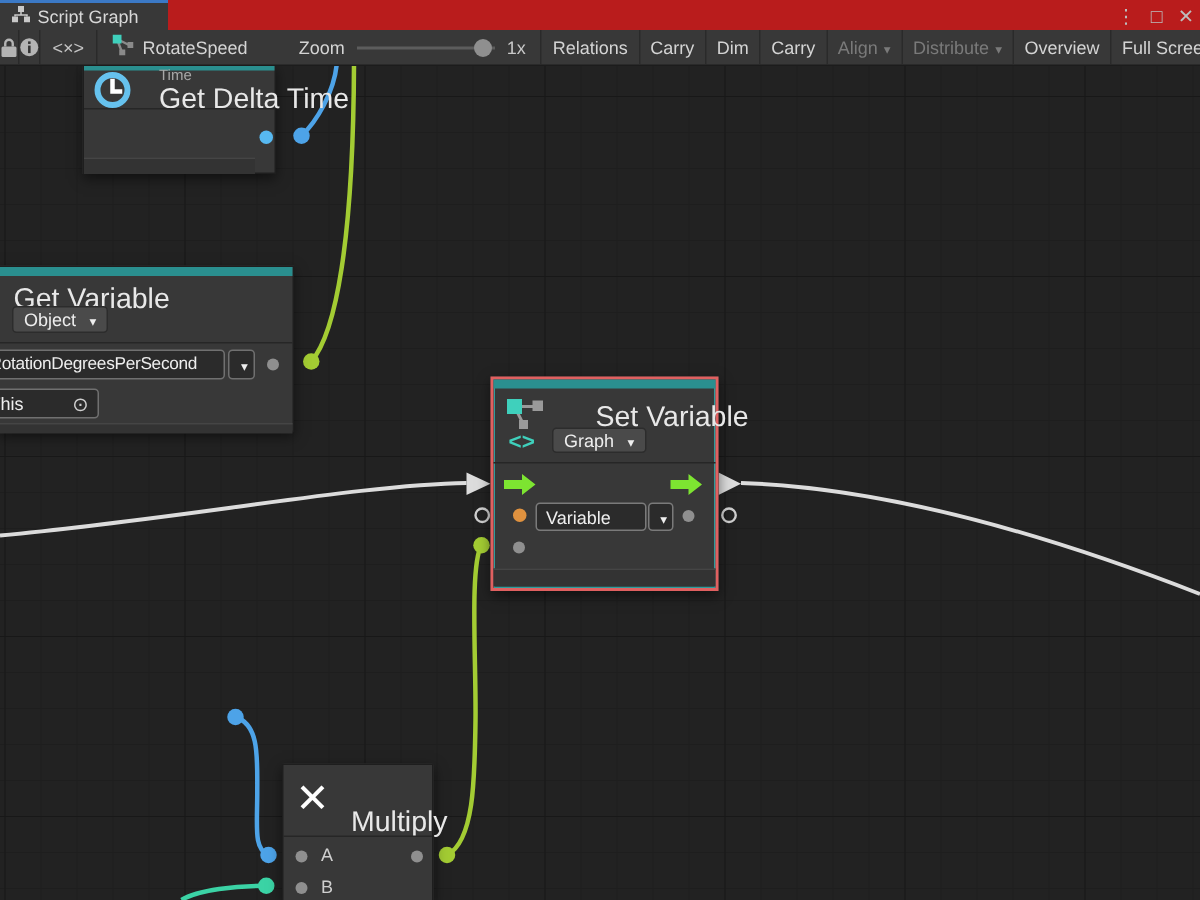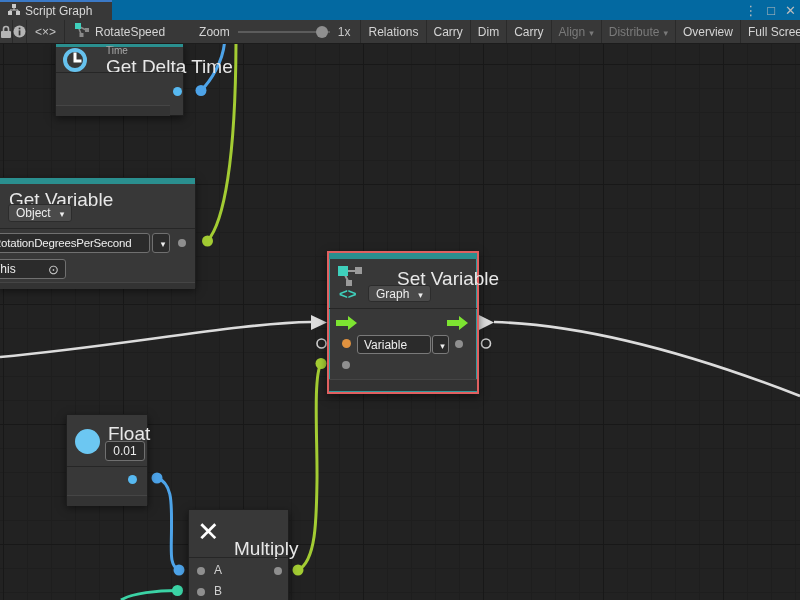--- a/index.html
+++ b/index.html
@@ -12,21 +12,21 @@
       linear-gradient(#181818 1px, transparent 1px),
       linear-gradient(90deg,#181818 1px, transparent 1px),
       linear-gradient(#1e1e1e 1px, transparent 1px),
       linear-gradient(90deg,#1e1e1e 1px, transparent 1px);
     background-size:120px 120px,120px 120px,24px 24px,24px 24px;
     background-position:0 64px,3px 0,0 16px,3px 0;
     z-index:1;}
   #wires{position:absolute;inset:0;z-index:2;pointer-events:none;}
 
   
-  #titlebar{position:absolute;left:0;top:0;width:800px;height:20px;background:#0369a1;z-index:10;text-align:center;}
+  #titlebar{position:absolute;left:0;top:0;width:800px;height:20px;background:#b91c1c;z-index:10;text-align:center;}
   #tab{position:absolute;left:0;top:0;width:112px;height:20px;background:#383838;border-top:2px solid #3b79c6;
        display:flex;align-items:center;gap:5px;padding-left:8px;color:#d8d8d8;font-size:12px;}
   #winbtns{position:absolute;right:4px;top:0;height:20px;display:flex;align-items:center;gap:10px;color:#bdbdbd;font-size:13px;}
   #winbtns span{cursor:default;}
 
   
   #toolbar{position:absolute;left:0;top:20px;width:800px;height:24px;background:#383838;
            border-bottom:1px solid #1c1c1c;display:flex;align-items:stretch;z-index:10;color:#d4d4d4;font-size:12px;}
   .tcell{display:flex;align-items:center;justify-content:center;border-right:1px solid #2a2a2a;padding:0 8px;}
   .tcell.icon-cell{width:29px;padding:0;}
@@ -164,30 +164,20 @@
       <span>Variable</span>
     </div>
     <div class="dfield" style="left:103px;top:82px;width:17px;height:19px;justify-content:center;border-color:#7a7a7a;">
       <span class="dd-arrow">▾</span>
     </div>
     <span class="port" style="left:126px;top:87px;"></span>
     <span class="port" style="left:13px;top:108px;"></span>
     <div class="footer" style="top:126px;height:12px;"></div>
   </div>
 
-  <div class="node" style="left:66px;top:414px;width:82px;height:91px;">
-    <span style="position:absolute;left:8px;top:14px;width:25px;height:25px;border-radius:50%;background:#6cc7f2;"></span>
-    <span class="ntitle" style="left:41px;top:8px;">Float</span>
-    <div class="dfield" style="left:38px;top:26px;width:40px;height:20px;justify-content:center;">
-      <span>0.01</span>
-    </div>
-    <div class="sep" style="top:51px;"></div>
-    <span class="port blue" style="left:61px;top:60px;"></span>
-    <div class="footer" style="top:80px;height:11px;"></div>
-  </div>
 
   <div class="node" style="left:188px;top:509px;width:101px;height:91px;border-bottom:none;">
     <span style="position:absolute;left:8px;top:6px;font-size:27px;color:#fff;">✕</span>
     <span class="ntitle" style="left:45px;top:28px;">Multiply</span>
     <div class="sep" style="top:47px;"></div>
     <span class="port" style="left:8px;top:57px;"></span>
     <span class="plabel" style="left:25px;top:53px;">A</span>
     <span class="plabel" style="left:48px;top:53px;margin-top:42px;">A × B</span>
     <span class="port" style="left:85px;top:57px;"></span>
     <span class="port" style="left:8px;top:78px;"></span>

